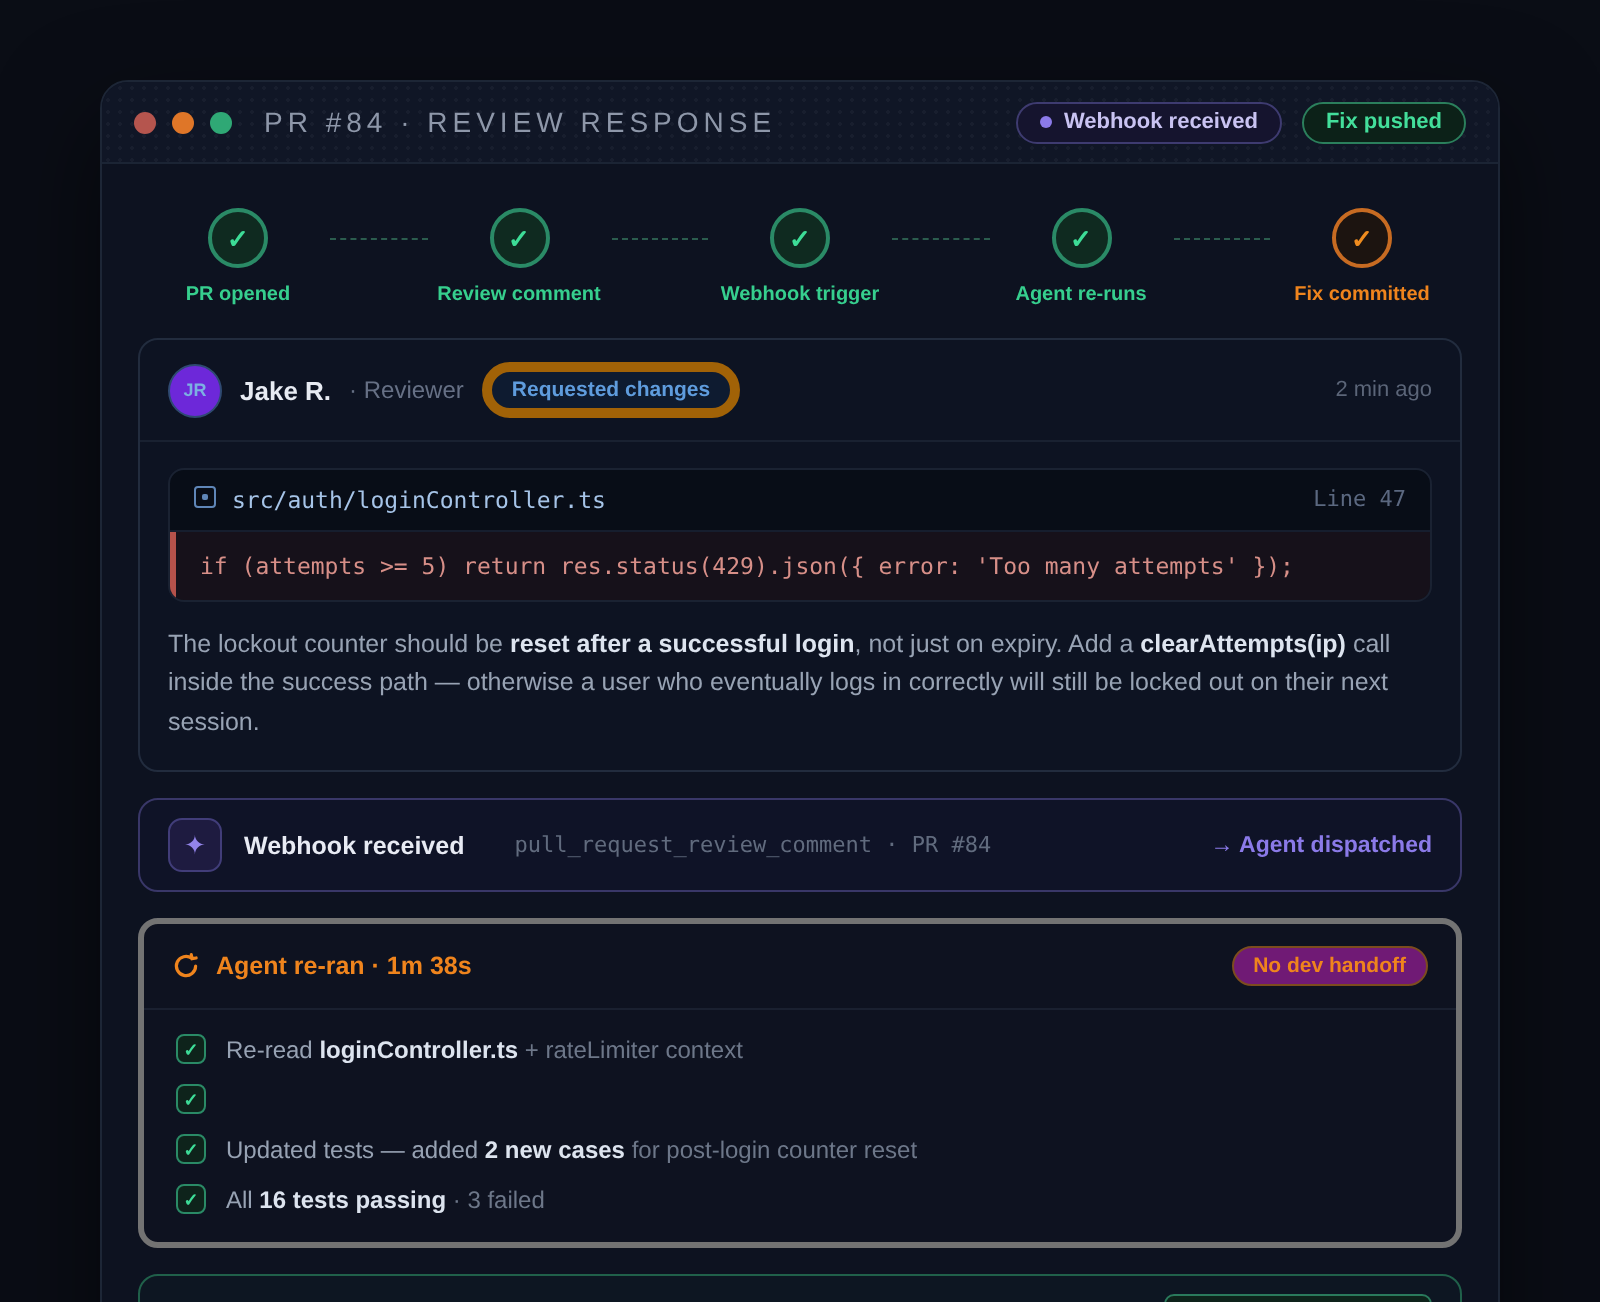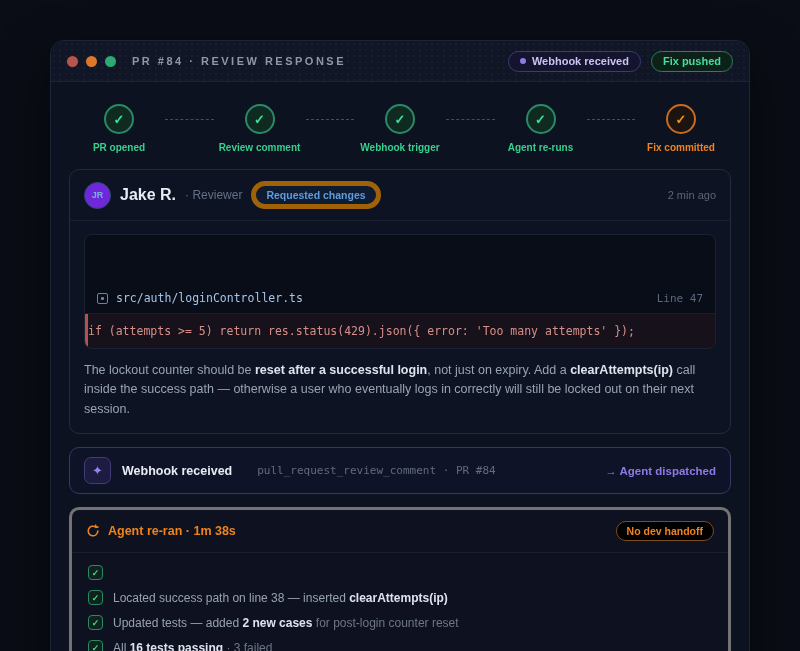--- a/index.html
+++ b/index.html
@@ -10,21 +10,21 @@
     box-shadow:0 20px 50px rgba(0,0,0,.5); overflow:hidden;
   }
   
   .titlebar {
     display:flex; align-items:center; gap:10px; height:41px; padding:0 16px;
     background:radial-gradient(rgba(255,255,255,.035) 1px, transparent 1px) 0 0/6px 6px #101626;
     border-bottom:1px solid #1b2434;
   }
   .dots { display:flex; gap:8px; margin-right:6px; }
   .dot-tl { width:11px; height:11px; border-radius:50%; }
-  .window-title { font-size:11px; font-weight:bold; letter-spacing:2.5px; color:#8e97a9; flex:1; }
+  .window-title { font-size:14px; font-weight:normal; letter-spacing:2.5px; color:#8e97a9; flex:1; }
   .badge { display:inline-flex; align-items:center; gap:6px; font-size:11px; font-weight:bold;
            padding:4px 11px; border-radius:999px; line-height:1; }
   .badge-purple { background:#15142e; border:1px solid #3e3b70; color:#c9c3f2; }
   .badge-purple .pdot { width:6px; height:6px; border-radius:50%; background:#8b7ae8; display:inline-block; }
   .badge-green { background:#0c2118; border:1px solid #2b7f5c; color:#43df9b; }
   
   .content { padding:16px 18px 0 18px; }
   
   .stepper { display:flex; align-items:flex-start; padding:6px 4px 16px 4px; }
   .step { display:flex; flex-direction:column; align-items:center; width:92px; }
@@ -34,52 +34,52 @@
   .step-final .step-circle { background:#1c1410; border:2px solid #c76b22; color:#ef8c1f; }
   .step-label { margin-top:8px; font-size:10px; font-weight:bold; }
   .step-done .step-label { color:#36cf8e; }
   .step-final .step-label { color:#ef841d; }
   .connector { flex:1; border-top:1px dashed #2b5c4e; margin-top:15px; }
   
   .card { border:1px solid #222c3e; border-radius:10px; background:#0d1322; margin-bottom:13px; }
   .review-header { display:flex; align-items:center; gap:9px; padding:11px 14px; border-bottom:1px solid #192131; }
   .avatar { width:27px; height:27px; border-radius:50%; background:#6d28d9; border:1px solid #2f4a72;
             color:#7cb0e2; font-size:9px; font-weight:bold; display:flex; align-items:center; justify-content:center; }
-  .reviewer-name { font-size:16px; font-weight:bold; color:#e7ebf3; }
+  .reviewer-name { font-size:13px; font-weight:bold; color:#e7ebf3; }
   .reviewer-role { font-size:12px; color:#66708485; color:#667085; }
   .badge-blue { background:#0e1b30; border:5px solid #a16207; color:#5f9cdd; font-size:10.5px; font-weight:bold;
                 padding:3px 10px; border-radius:999px; }
   .timestamp { margin-left:auto; font-size:11px; color:#5b6578; }
   .code-block { margin:13px 14px 0 14px; background:#080d17; border:1px solid #1a2232; border-radius:8px; overflow:hidden; }
-  .code-head { display:flex; align-items:center; gap:8px; padding:8px 12px; border-bottom:1px solid #161e2e;margin-top:48px; }
+  .code-head { display:flex; align-items:flex-start; gap:8px; padding:8px 12px; border-bottom:1px solid #161e2e; }
   .file-icon { width:11px; height:11px; border:1.5px solid #5f86b8; border-radius:2px; position:relative; }
   .file-icon::after { content:""; position:absolute; left:50%; top:50%; width:3px; height:3px; margin:-1.5px 0 0 -1.5px;
                       background:#5f86b8; border-radius:1px; }
   .mono { font-family:"DejaVu Sans Mono", monospace; }
   .file-path { font-size:11.5px; color:#a6c4e8; flex:1; }
   .line-num { font-size:11px; color:#5b6880; }
-  .code-line { padding:10px 0; background:rgba(196,74,68,.08); border-left:3px solid #b5524b;
+  .code-line { padding:10px 12px; background:rgba(196,74,68,.08); border-left:3px solid #b5524b;
                font-size:11.5px; color:#d78f88; white-space:nowrap; }
   .review-comment { padding:12px 14px 14px 14px; font-size:12.5px; line-height:1.55; color:#98a3b4; }
   .review-comment .b, .chk-text .b { font-weight:bold; color:#dde4ef; }
   .chk-text .muted { color:#6d7789; }
   
   .webhook-row { display:flex; align-items:center; gap:11px; padding:9px 14px; margin-bottom:13px;
                  background:#0f1327; border:1px solid #393768; border-radius:10px; }
   .webhook-icon { width:27px; height:27px; border-radius:7px; background:#1e1b40; border:1px solid #413d79;
                   color:#9384ea; font-size:13px; display:flex; align-items:center; justify-content:center; }
   .webhook-title { font-size:12.5px; font-weight:bold; color:#e8ebf4; }
   .webhook-meta { font-size:11px; color:#616b7e; margin-left:14px; }
   .webhook-action { margin-left:auto; font-size:11.5px; font-weight:bold; color:#8b7ae8; }
   
   .agent-card { border:3px solid #737373; border-radius:10px; background:#0e1220; margin-bottom:13px; }
   .agent-header { display:flex; align-items:center; gap:8px; padding:11px 14px; border-bottom:1px solid #1a2030; }
   .agent-icon { color:#ef841d; display:flex; }
   .agent-title { font-size:12.5px; font-weight:bold; color:#ef841d; }
-  .badge-orange { margin-left:auto; background:#000000; border:1px solid #7c4c1e; color:#ef841d;
+  .badge-orange { margin-left:auto; background:#701a75; border:1px solid #7c4c1e; color:#ef841d;
                   font-size:10.5px; font-weight:bold; padding:3px 10px; border-radius:999px; }
   .checklist { padding:12px 16px 14px 16px; display:flex; flex-direction:column; gap:10px; }
   .chk-row { display:flex; align-items:center; gap:10px; }
   .chk-box { width:15px; height:15px; border-radius:4px; background:#0e231b; border:1px solid #2a8a66;
              color:#3ddc97; font-size:9px; font-weight:bold; display:flex; align-items:center; justify-content:center; flex:0 0 15px; }
   .chk-text { font-size:12px; color:#97a2b3; }
   
   .commit-row { display:flex; align-items:center; gap:10px; padding:9px 14px; margin-bottom:16px;
                 background:#0d1622; border:1px solid #20604a; border-radius:10px; }
   .commit-icon { color:#36cf8e; display:flex; }
@@ -170,24 +170,24 @@
             <path d="M13.5 8a5.5 5.5 0 1 1-2.2-4.4"></path>
             <path d="M11 1.5 L11.5 3.8 L13.8 3.4"></path>
           </svg>
         </span>
         <span class="agent-title">Agent re-ran · 1m 38s</span>
         <span class="badge-orange">No dev handoff</span>
       </div>
       <div class="checklist" id="checklist">
           <div class="chk-row">
             <span class="chk-box">✓</span>
-          </div>
-          <div class="chk-row">
-            <span class="chk-box">✓</span>
-            <span class="chk-text"><span>Located success path on line 38 — inserted </span><span class="b">clearAttempts(ip)</span></span>
+            <span class="chk-text"><span>Re-read </span><span class="b">loginController.ts</span><span class="muted"> + rateLimiter context</span></span>
+          </div>
+          <div class="chk-row">
+            <span class="chk-box">✓</span>
           </div>
           <div class="chk-row">
             <span class="chk-box">✓</span>
             <span class="chk-text"><span>Updated tests — added </span><span class="b">2 new cases</span><span class="muted"> for post-login counter reset</span></span>
           </div>
           <div class="chk-row">
             <span class="chk-box">✓</span>
             <span class="chk-text"><span>All </span><span class="b">16 tests passing</span><span class="muted"> · 3 failed</span></span>
           </div>
         </div>

